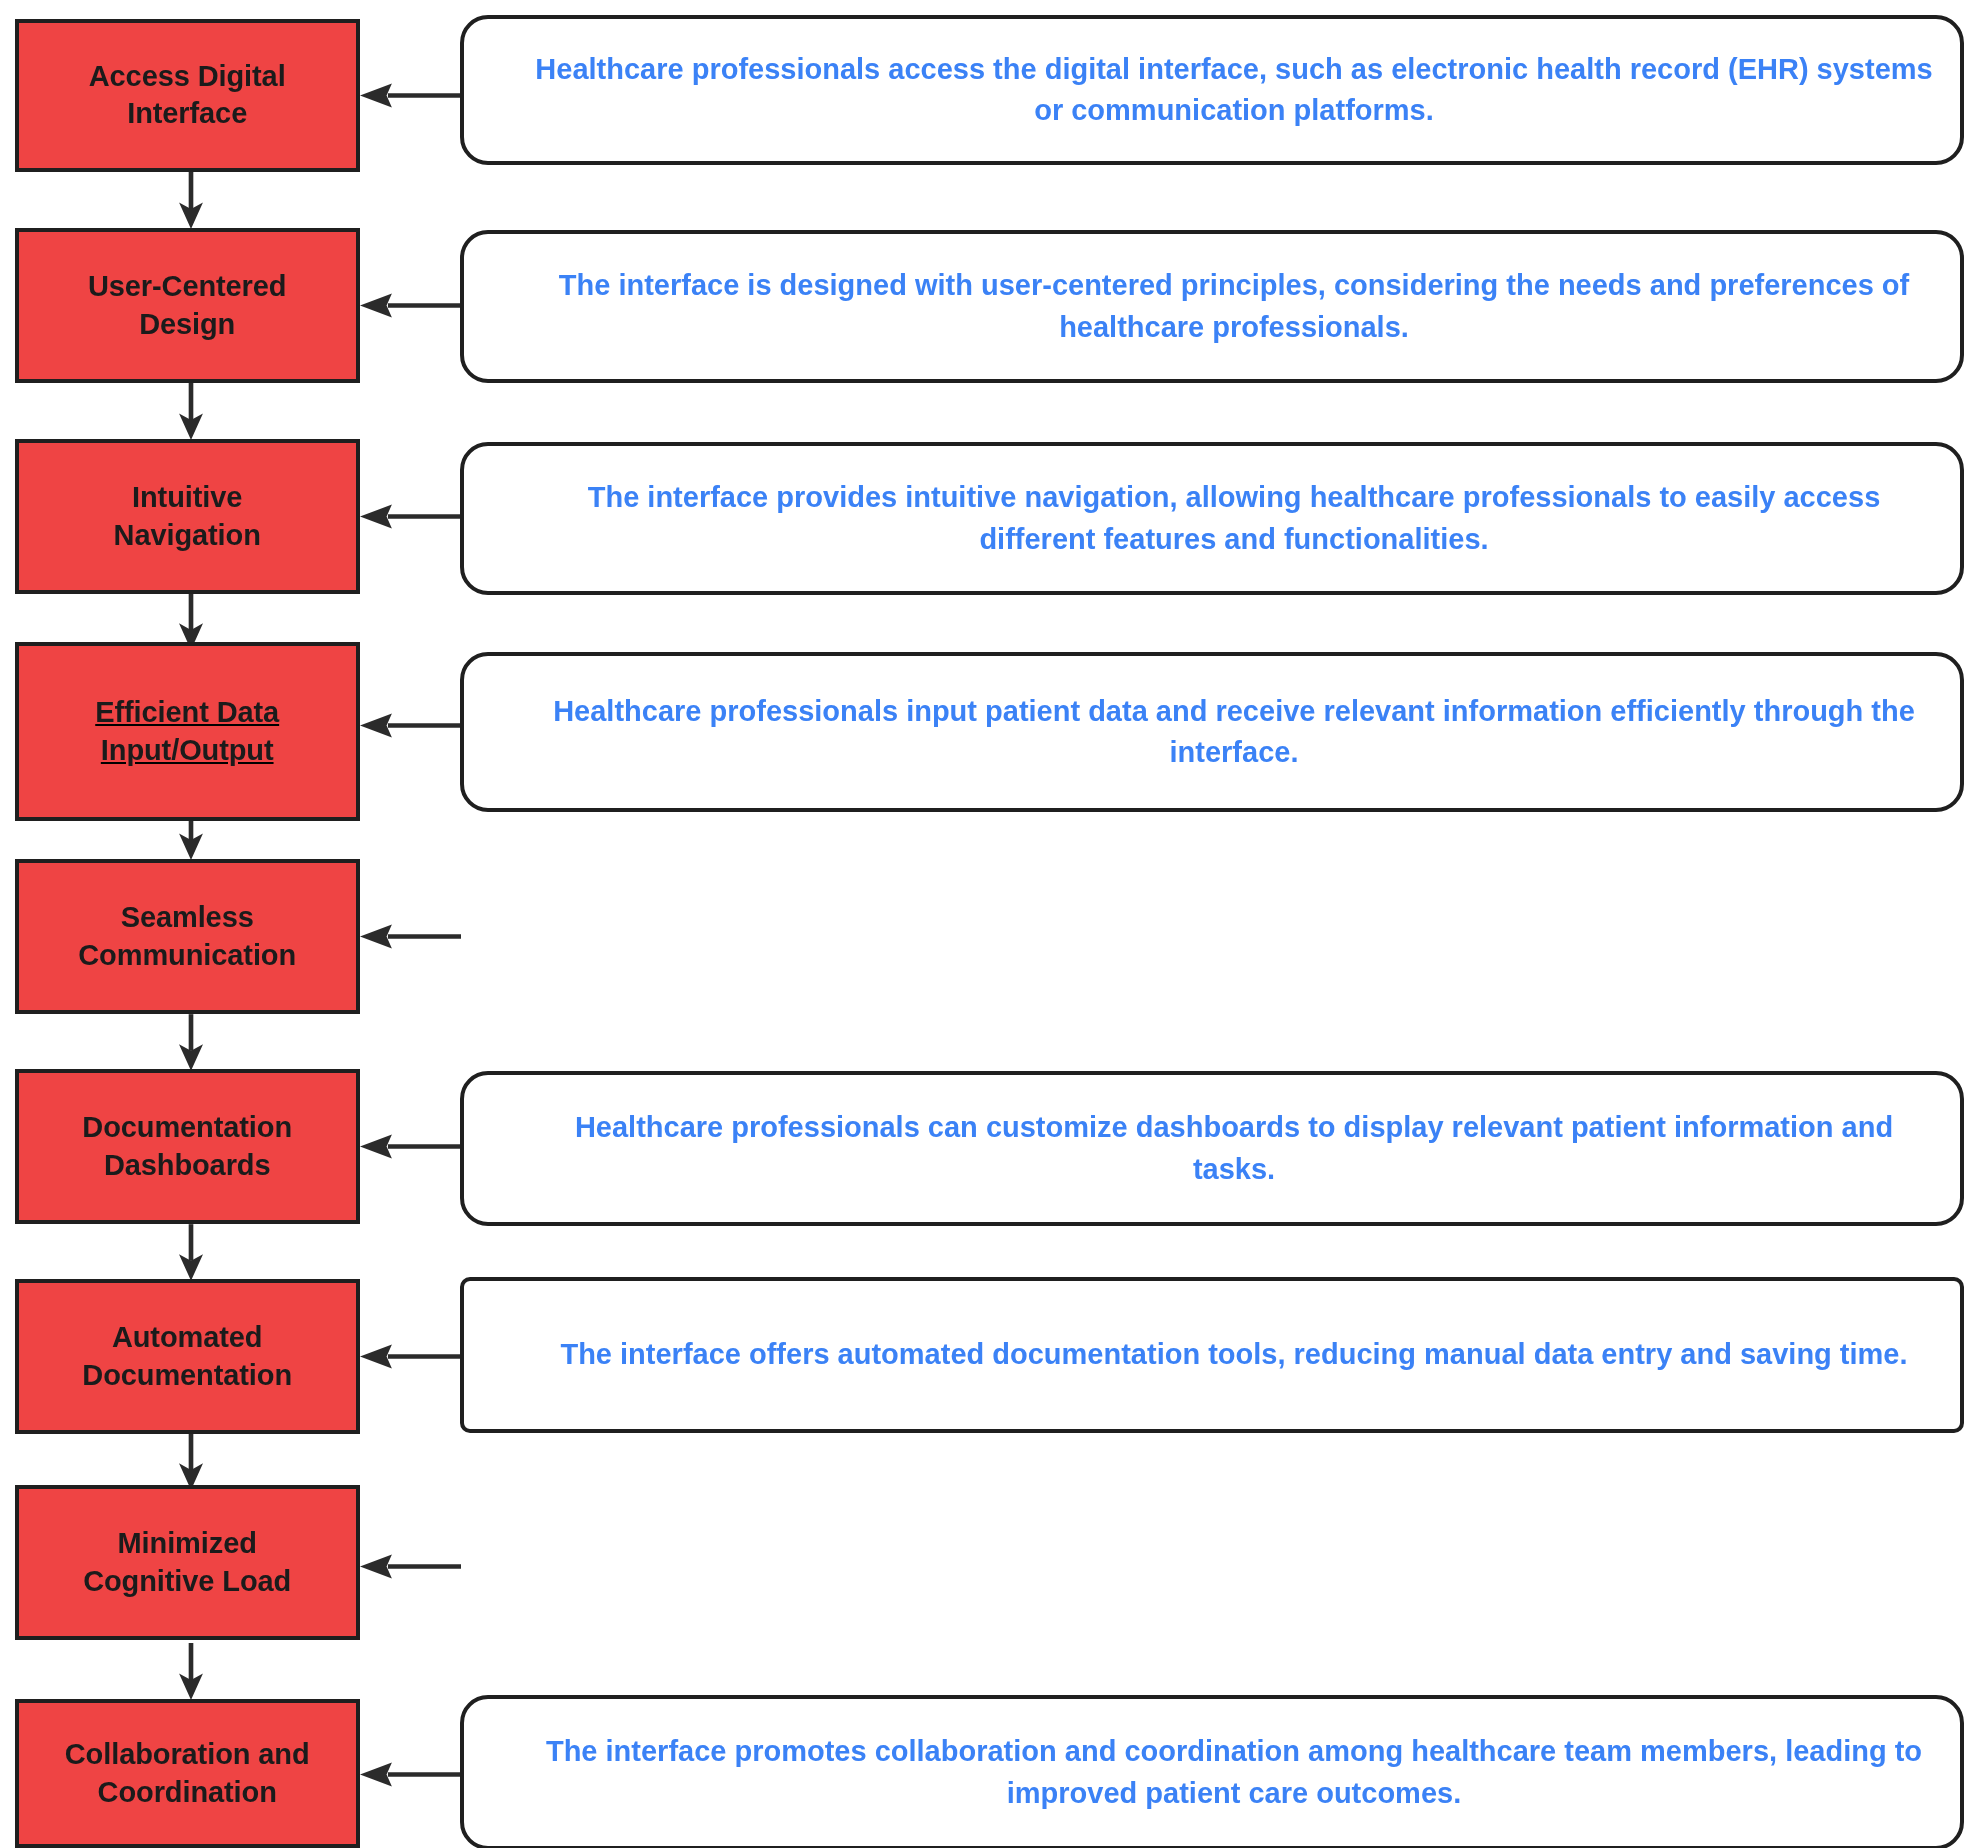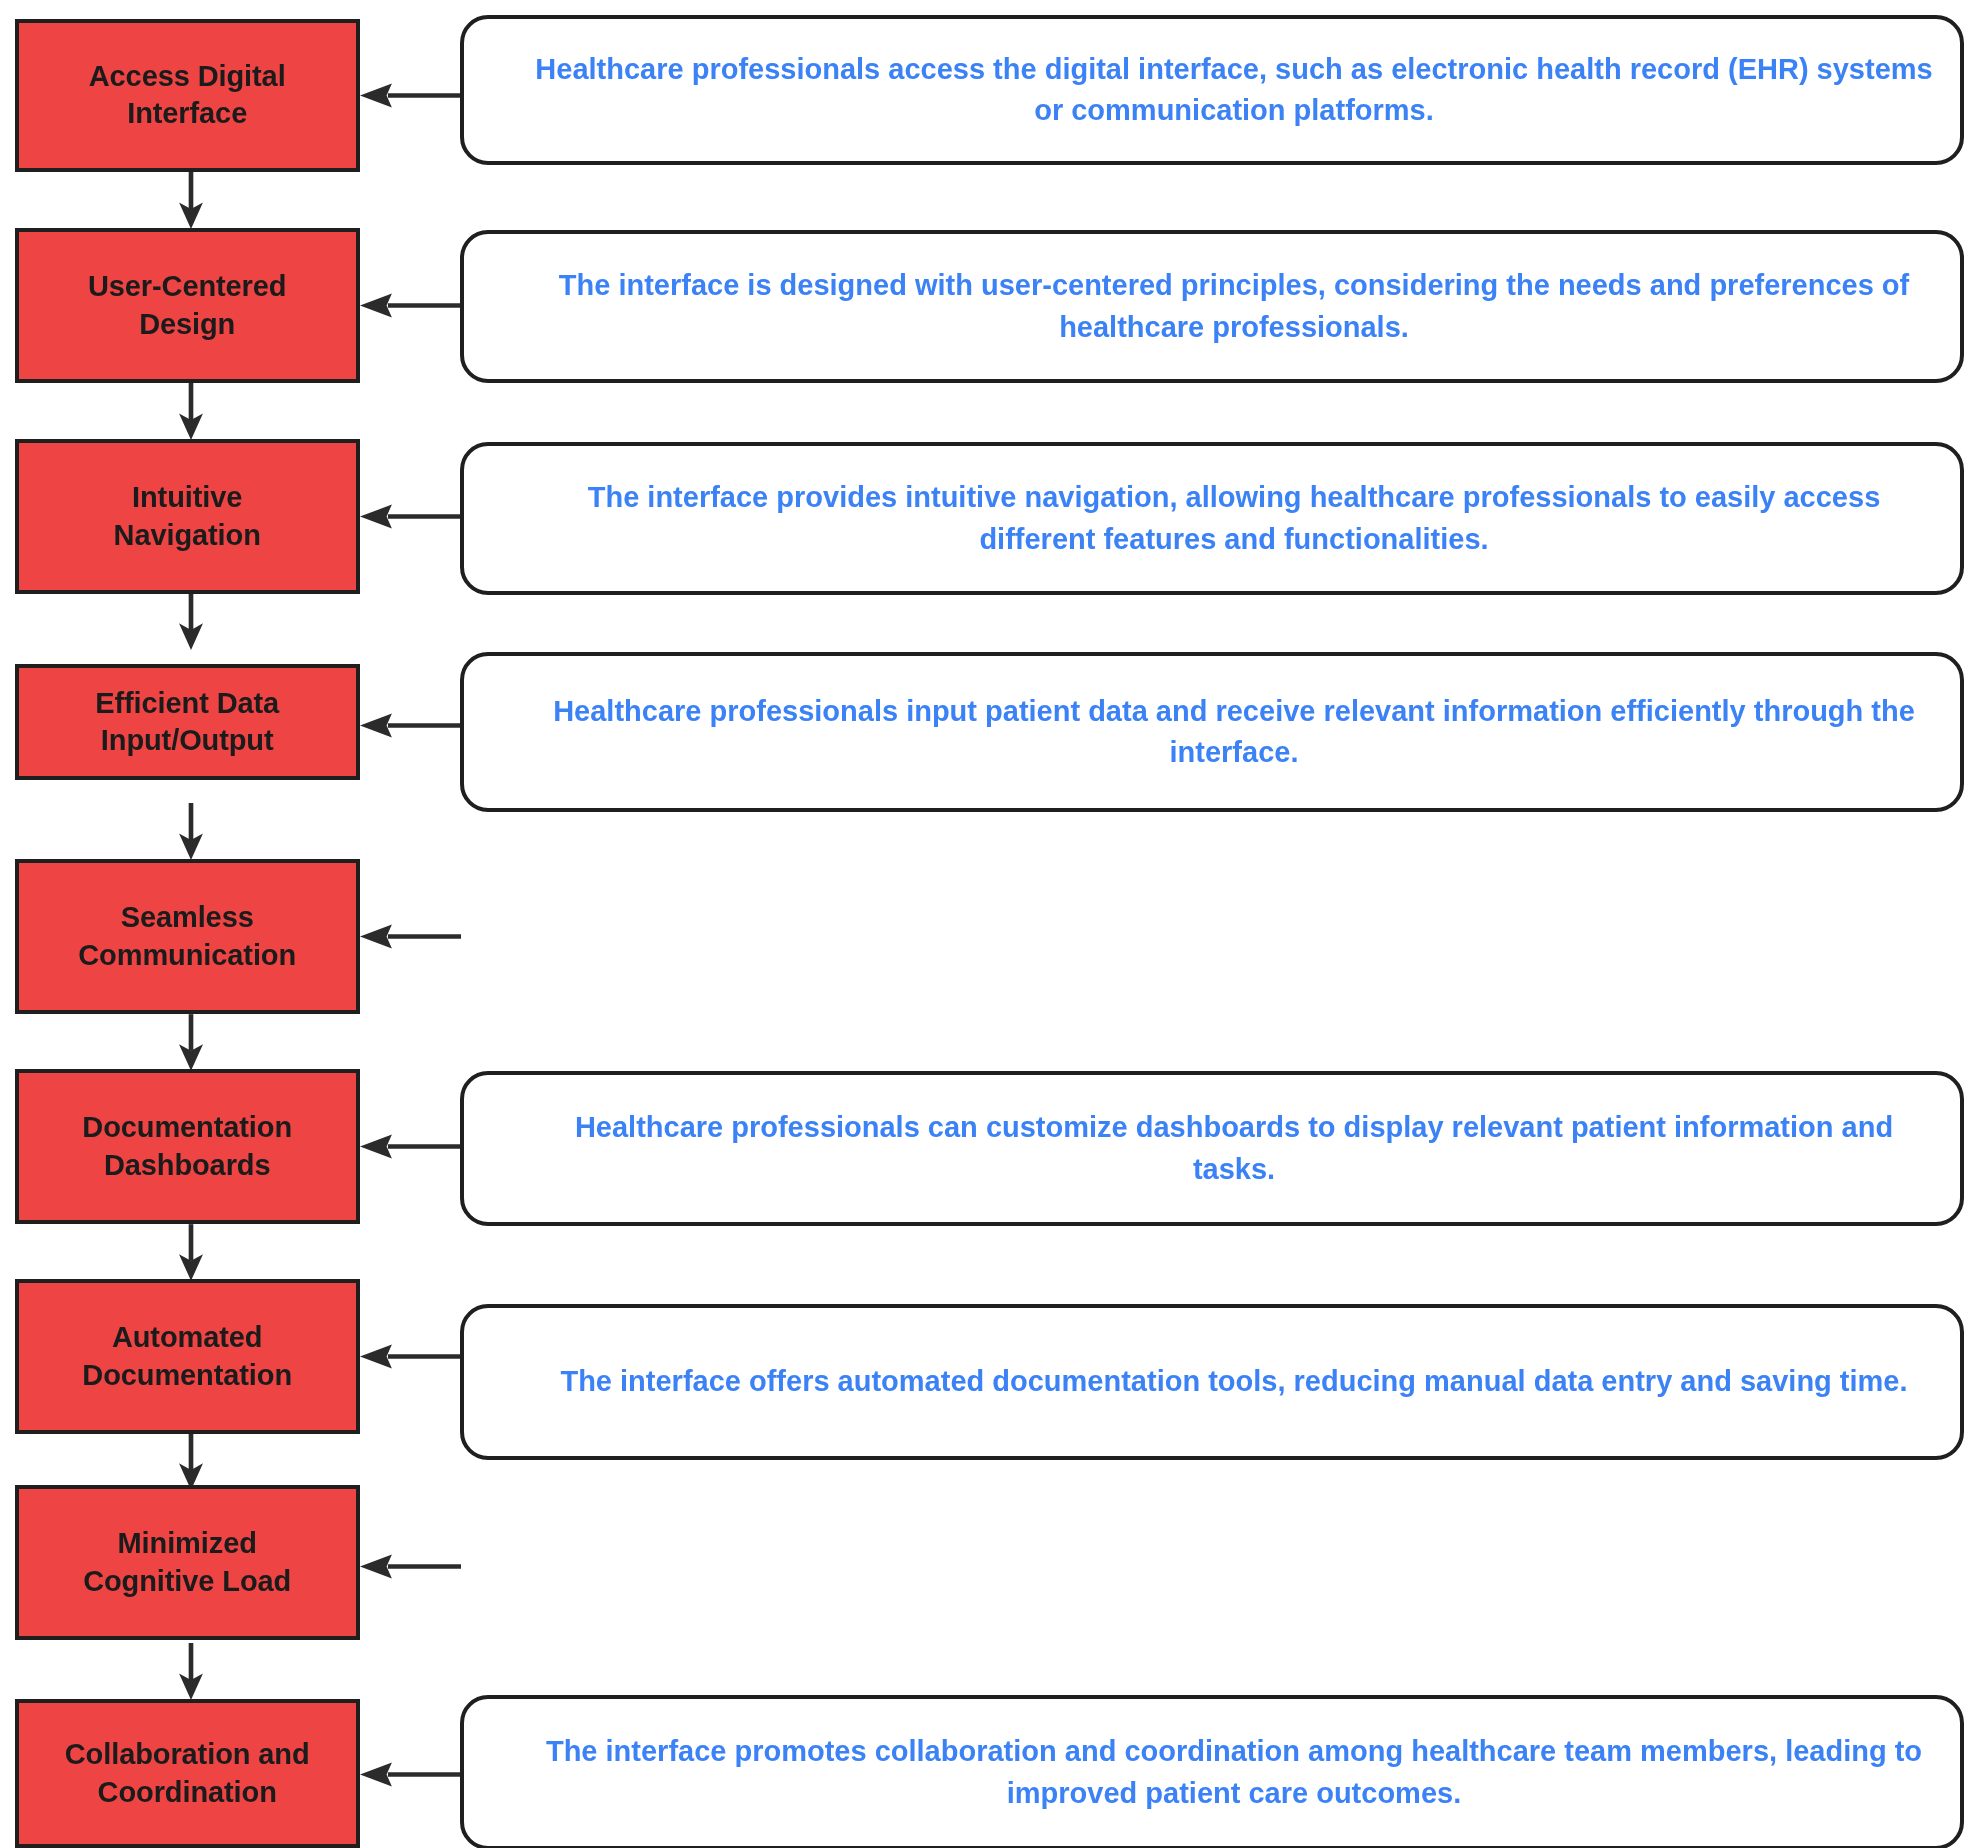--- a/index.html
+++ b/index.html
@@ -172,21 +172,21 @@
     </div>
     <div class="desc-box" style="top: 442px; height: 153px;">
       <div class="desc-text">The interface provides intuitive navigation, allowing healthcare professionals to easily access different features and functionalities.</div>
     </div>
     <div class="h-arrow" style="top: 503px;">
       <svg width="101" height="27" viewBox="0 0 152 40">
         <line x1="152" y1="20" x2="42" y2="20" stroke="#2b2b2b" stroke-width="7"></line>
         <path d="M0 20 L48 2 L40 20 L48 38 Z" fill="#2b2b2b"></path>
       </svg>
     </div>
-    <div class="step-box" style="top: 664px; height: 116px;">
+    <div class="step-box" style="top: 642px; height: 179px; text-decoration: underline;">
       <div class="step-label">Efficient Data
 Input/Output</div>
     </div>
     <div class="desc-box" style="top: 652px; height: 160px; justify-content: center;">
       <div class="desc-text">Healthcare professionals input patient data and receive relevant information efficiently through the interface.</div>
     </div>
     <div class="h-arrow" style="top: 712px;">
       <svg width="101" height="27" viewBox="0 0 152 40">
         <line x1="152" y1="20" x2="42" y2="20" stroke="#2b2b2b" stroke-width="7"></line>
         <path d="M0 20 L48 2 L40 20 L48 38 Z" fill="#2b2b2b"></path>
@@ -212,21 +212,21 @@
     <div class="h-arrow" style="top: 1133px;">
       <svg width="101" height="27" viewBox="0 0 152 40">
         <line x1="152" y1="20" x2="42" y2="20" stroke="#2b2b2b" stroke-width="7"></line>
         <path d="M0 20 L48 2 L40 20 L48 38 Z" fill="#2b2b2b"></path>
       </svg>
     </div>
     <div class="step-box" style="top: 1279px; height: 155px;">
       <div class="step-label">Automated
 Documentation</div>
     </div>
-    <div class="desc-box" style="top: 1304px; height: 156px;">
+    <div class="desc-box" style="top: 1277px; height: 156px; border-radius: 10px;">
       <div class="desc-text">The interface offers automated documentation tools, reducing manual data entry and saving time.</div>
     </div>
     <div class="h-arrow" style="top: 1343px;">
       <svg width="101" height="27" viewBox="0 0 152 40">
         <line x1="152" y1="20" x2="42" y2="20" stroke="#2b2b2b" stroke-width="7"></line>
         <path d="M0 20 L48 2 L40 20 L48 38 Z" fill="#2b2b2b"></path>
       </svg>
     </div>
     <div class="step-box" style="top: 1485px; height: 155px;">
       <div class="step-label">Minimized

